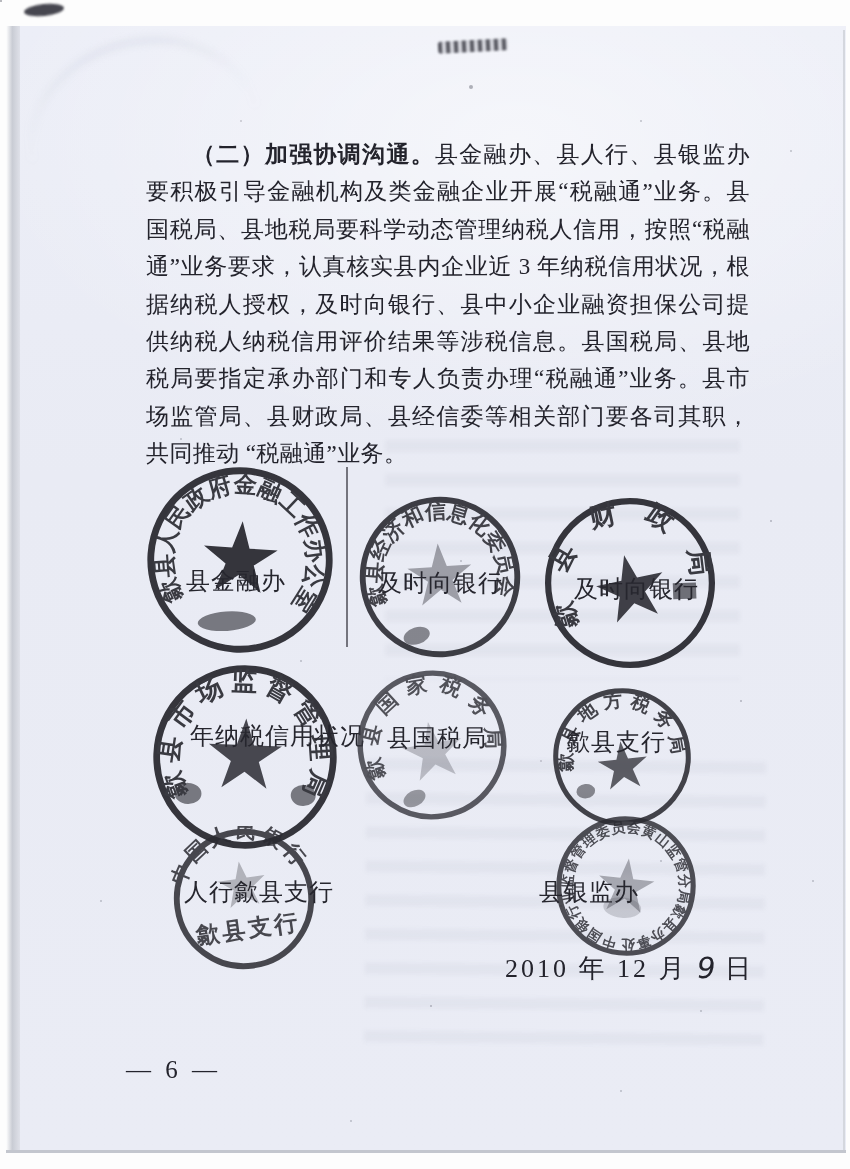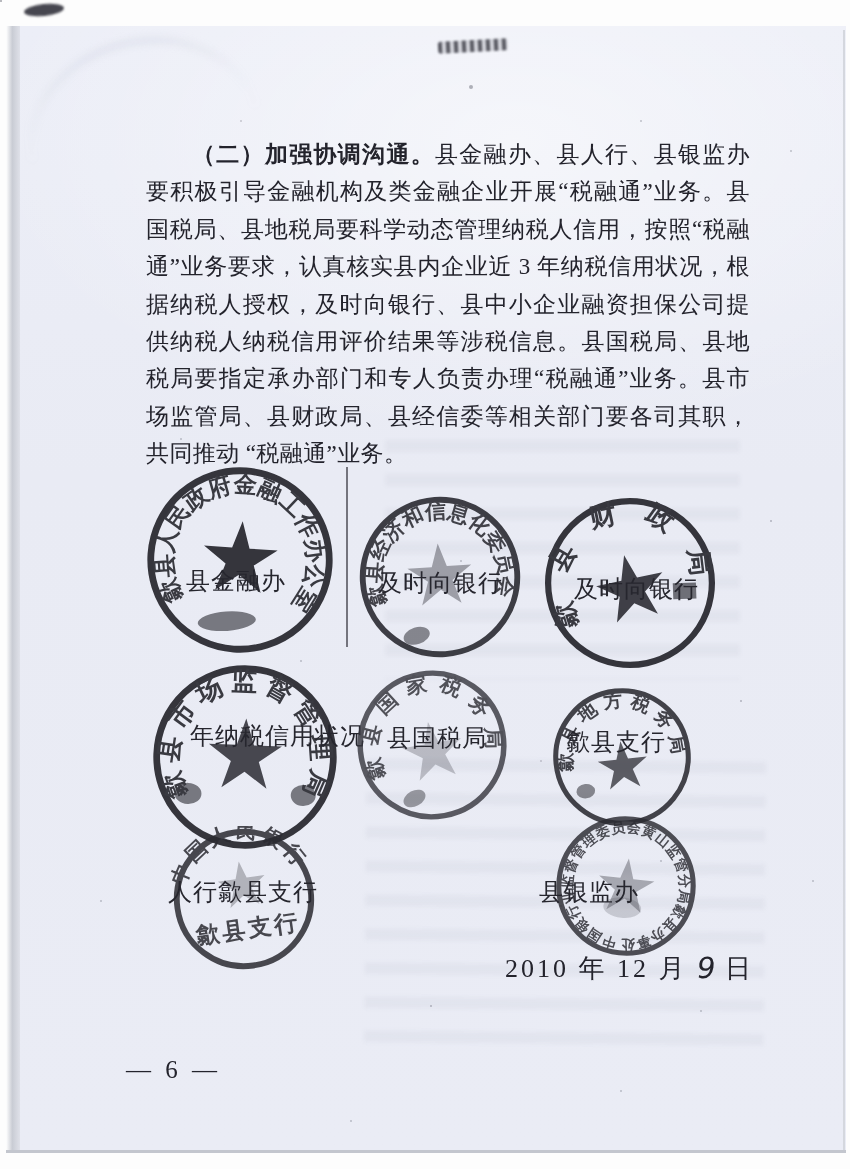--- a/index.html
+++ b/index.html
@@ -169,21 +169,21 @@
   <svg viewBox="-100 -100 200 200">
     <g transform="rotate(-8)" opacity="0.85">
       <circle r="92" fill="none" stroke="#2b2b32" stroke-width="8"></circle>
       <path id="arc7" d="M -63.5 53.3 A 83 83 0 1 1 63.5 53.3" fill="none"></path>
       <text class="seal-text" font-size="28" letter-spacing="6"><textPath href="#arc7" startOffset="50%" text-anchor="middle">中国人民银行</textPath></text>
       <polygon fill="#2b2b32" opacity=".35" transform="translate(0,-18) scale(.85)" points="0,-40 8.99,-12.38 38.04,-12.36 14.55,4.73 23.51,32.36 0,15.3 -23.51,32.36 -14.55,4.73 -38.04,-12.36 -8.99,-12.38"></polygon>
       <text class="seal-text" x="0" y="52" text-anchor="middle" font-size="32" letter-spacing="4">歙县支行</text>
     </g>
   </svg>
 </div>
-<div class="stamp-label" style="left:168px;top:876px;">人行歙县支行</div>
+<div class="stamp-label" style="left:184px;top:876px;">人行歙县支行</div>
 
 <div class="stamp" style="left:553px;top:813px;width:146px;height:146px;">
   <svg viewBox="-100 -100 200 200">
     <g transform="rotate(6)" opacity="0.82">
       <circle r="92" fill="none" stroke="#2b2b32" stroke-width="7"></circle>
       <path id="circ8" d="M -0.3 74 A 74 74 0 1 1 0.3 74" fill="none"></path>
       <text class="seal-text" font-size="19" letter-spacing="1"><textPath href="#circ8" startOffset="1%">中国银行业监督管理委员会黄山监管分局歙县办事处</textPath></text>
       <polygon fill="#34343c" opacity=".45" transform="translate(0,2)" points="0,-40 8.99,-12.38 38.04,-12.36 14.55,4.73 23.51,32.36 0,15.3 -23.51,32.36 -14.55,4.73 -38.04,-12.36 -8.99,-12.38"></polygon>
       <ellipse cx="-2" cy="30" rx="26" ry="14" fill="#3a3a42" opacity=".25"></ellipse>
     </g>

